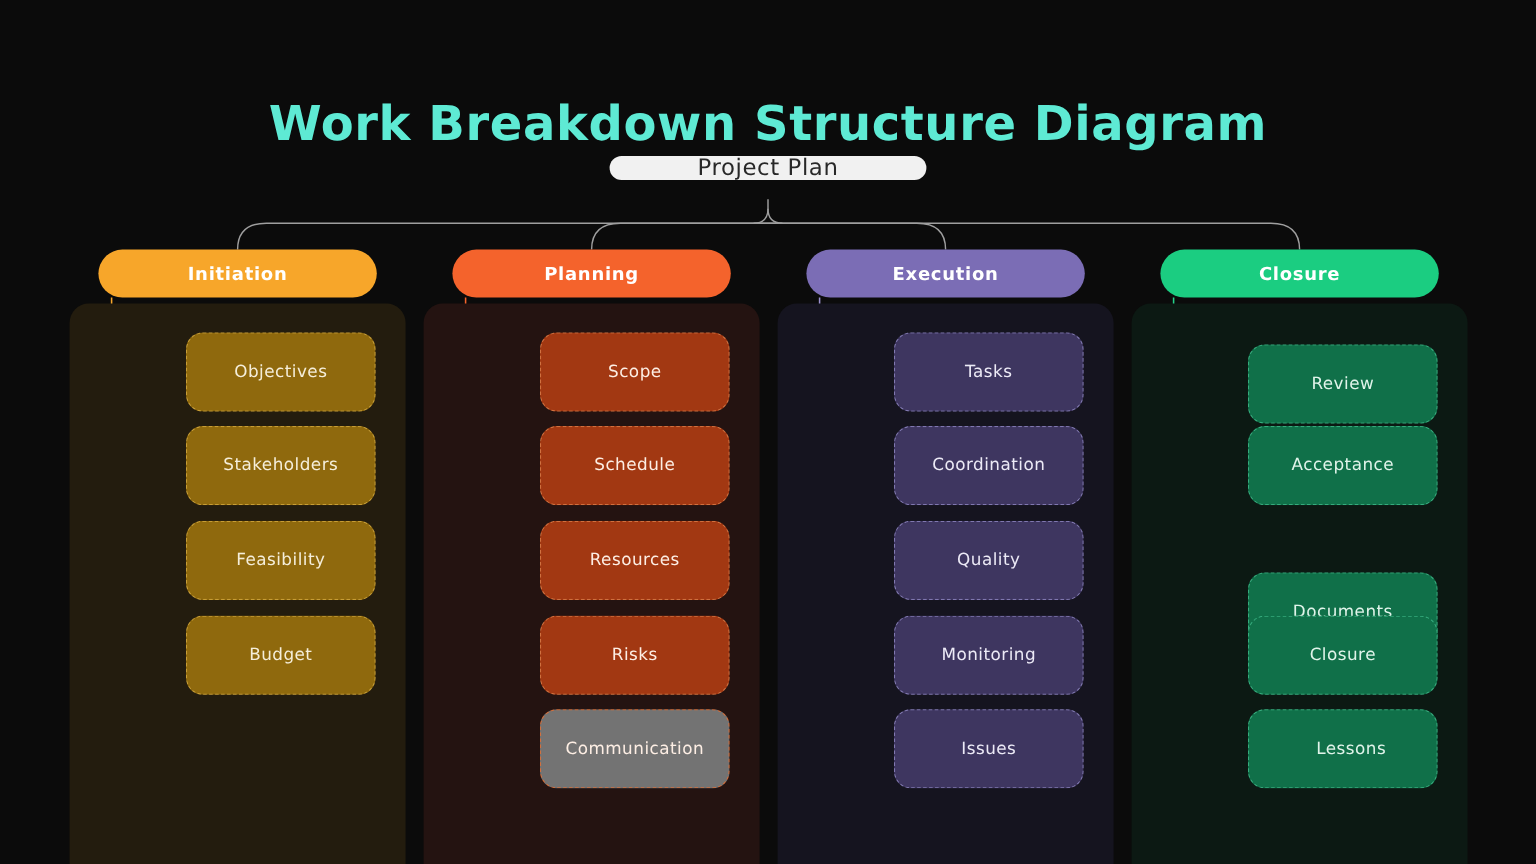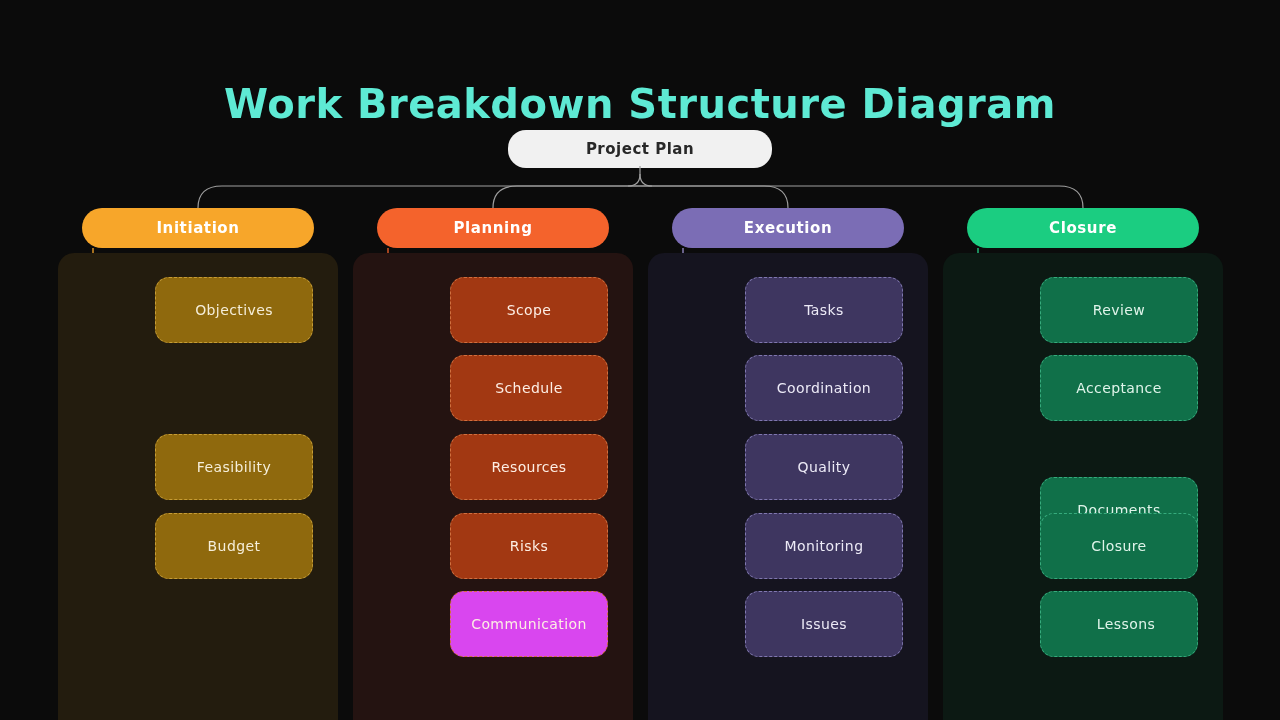--- a/index.html
+++ b/index.html
@@ -8,24 +8,24 @@
     background:#0b0b0b;
     font-family:"DejaVu Sans", sans-serif;
   }
   .title {
     position:absolute; top:54px; left:0; width:1280px;
     text-align:center; color:#5eead4;
     font-weight:800; font-size:40px; letter-spacing:.5px;
     font-family:"DejaVu Sans", sans-serif;
   }
   .root {
-    position:absolute; left:508px; top:130px; width:264px; height:38px;
+    position:absolute; left:508px; top:130px; width:264px; height:20px;
     border-radius:18px;
     display:flex; align-items:center; justify-content:center;
-    font-weight:bold; font-size:15px; letter-spacing:.5px;
+    font-weight:normal; font-size:19px; letter-spacing:.5px;
   }
   svg.connectors { position:absolute; left:0; top:0; pointer-events:none; }
   .col-header {
     position:absolute; top:208px; width:232px; height:40px; border-radius:20px;
     display:flex; align-items:center; justify-content:center;
     color:#ffffff; font-weight:bold; font-size:15px; letter-spacing:.6px;
   }
   .panel {
     position:absolute; top:253px; width:280px; height:484px; border-radius:16px;
   }
@@ -96,20 +96,23 @@
   </svg>
 
 <div id="diagram">
     <div class="col-header" style="left: 82px; background: rgb(247, 166, 42);">
       <span>Initiation</span>
     </div>
     <div class="panel" style="left: 58px; background: rgb(35, 28, 14);">
       <div class="child" style="top: 24px; background: rgb(143, 105, 13); border-color: rgb(199, 157, 54); color: rgb(245, 238, 218);">
         <span>Objectives</span>
       </div>
+      <div class="child" style="top: 102px; background: rgb(143, 105, 13); border-color: rgb(199, 157, 54); color: rgb(245, 238, 218);">
+        <span>Stakeholders</span>
+      </div>
       <div class="child" style="top: 181px; background: rgb(143, 105, 13); border-color: rgb(199, 157, 54); color: rgb(245, 238, 218);">
         <span>Feasibility</span>
       </div>
       <div class="child" style="top: 260px; background: rgb(143, 105, 13); border-color: rgb(199, 157, 54); color: rgb(245, 238, 218);">
         <span>Budget</span>
       </div>
     </div>
     <div class="col-header" style="left: 377px; background: rgb(244, 99, 44);">
       <span>Planning</span>
     </div>
@@ -119,21 +122,21 @@
       </div>
       <div class="child" style="top: 102px; background: rgb(162, 56, 18); border-color: rgb(208, 112, 63); color: rgb(253, 238, 228);">
         <span>Schedule</span>
       </div>
       <div class="child" style="top: 181px; background: rgb(162, 56, 18); border-color: rgb(208, 112, 63); color: rgb(253, 238, 228);">
         <span>Resources</span>
       </div>
       <div class="child" style="top: 260px; background: rgb(162, 56, 18); border-color: rgb(208, 112, 63); color: rgb(253, 238, 228);">
         <span>Risks</span>
       </div>
-      <div class="child" style="top: 338px; background: #d946ef; border-color: rgb(208, 112, 63); color: rgb(253, 238, 228);">
+      <div class="child" style="top: 338px; background: #737373; border-color: rgb(208, 112, 63); color: rgb(253, 238, 228);">
         <span>Communication</span>
       </div>
     </div>
     <div class="col-header" style="left: 672px; background: rgb(123, 109, 181);">
       <span>Execution</span>
     </div>
     <div class="panel" style="left: 648px; background: rgb(21, 20, 31);">
       <div class="child" style="top: 24px; background: rgb(62, 54, 96); border-color: rgb(128, 120, 176); color: rgb(236, 234, 246);">
         <span>Tasks</span>
       </div>
@@ -147,21 +150,21 @@
         <span>Monitoring</span>
       </div>
       <div class="child" style="top: 338px; background: rgb(62, 54, 96); border-color: rgb(128, 120, 176); color: rgb(236, 234, 246);">
         <span>Issues</span>
       </div>
     </div>
     <div class="col-header" style="left: 967px; background: rgb(27, 205, 129);">
       <span>Closure</span>
     </div>
     <div class="panel" style="left: 943px; background: rgb(12, 25, 19);">
-      <div class="child" style="top: 24px; background: rgb(16, 112, 73); border-color: rgb(54, 171, 125); color: rgb(224, 244, 234);">
+      <div class="child" style="top: 34px; background: rgb(16, 112, 73); border-color: rgb(54, 171, 125); color: rgb(224, 244, 234);">
         <span>Review</span>
       </div>
       <div class="child" style="top: 102px; background: rgb(16, 112, 73); border-color: rgb(54, 171, 125); color: rgb(224, 244, 234);">
         <span>Acceptance</span>
       </div>
       <div class="child" style="top: 181px; background: rgb(16, 112, 73); border-color: rgb(54, 171, 125); color: rgb(224, 244, 234); margin-top: 43px;">
         <span>Documents</span>
       </div>
       <div class="child" style="top: 260px; background: rgb(16, 112, 73); border-color: rgb(54, 171, 125); color: rgb(224, 244, 234);">
         <span>Closure</span>

